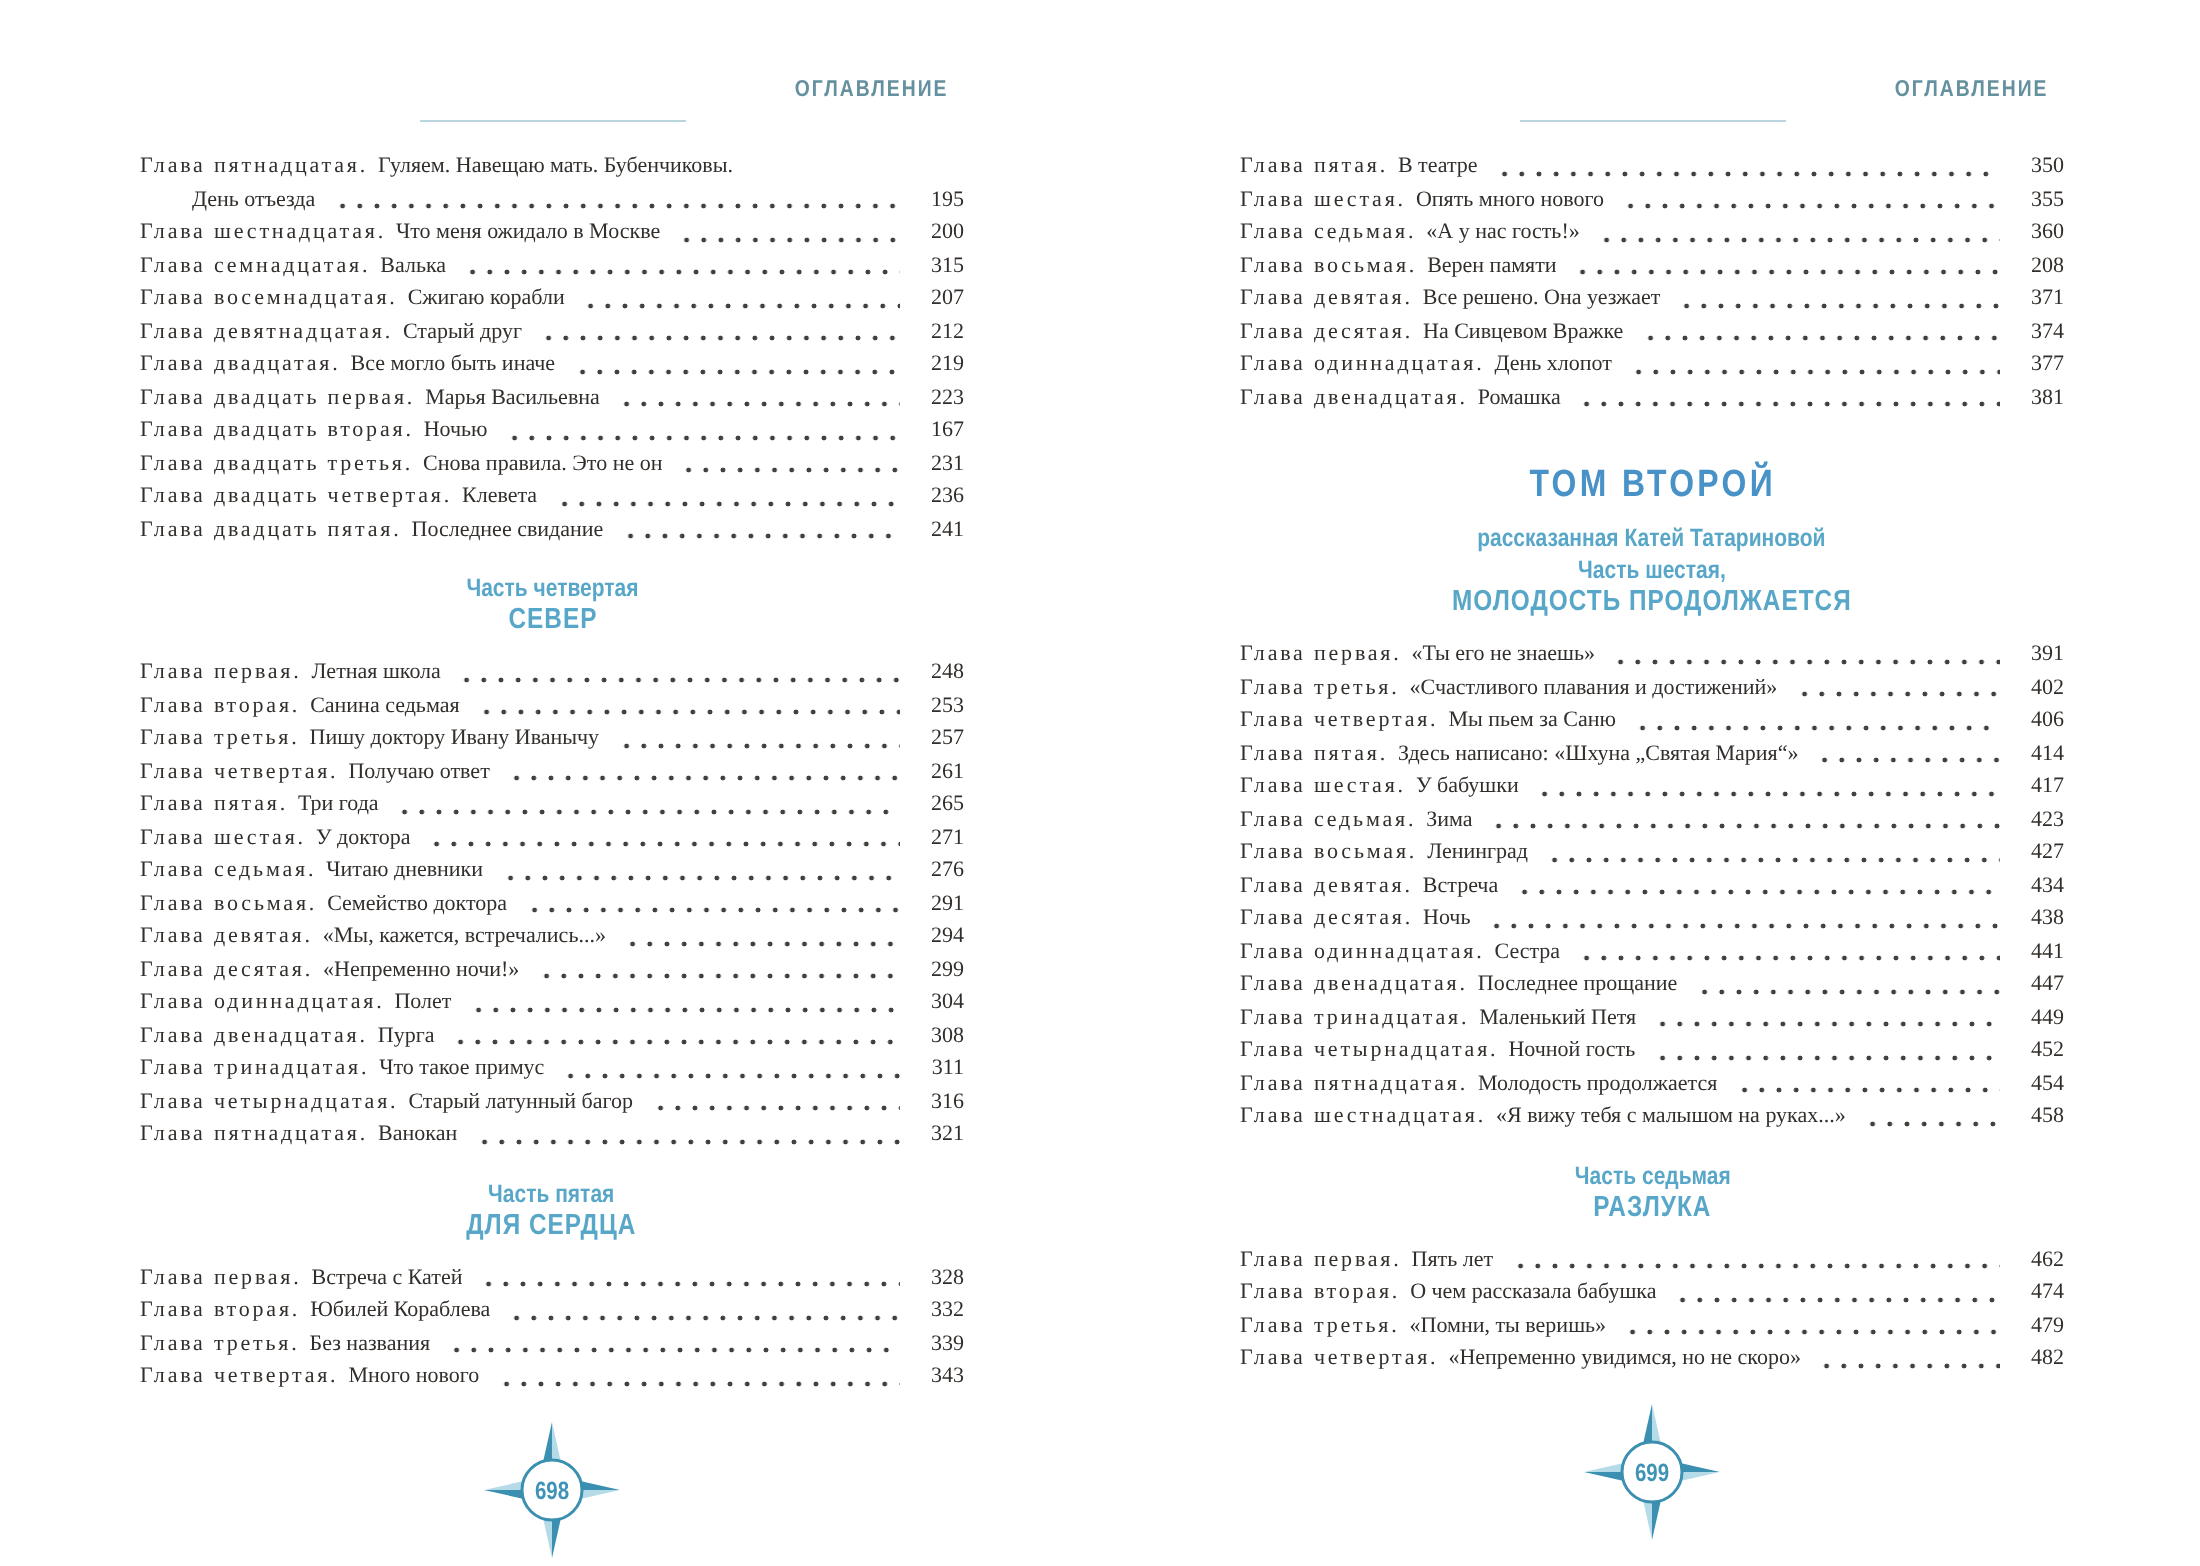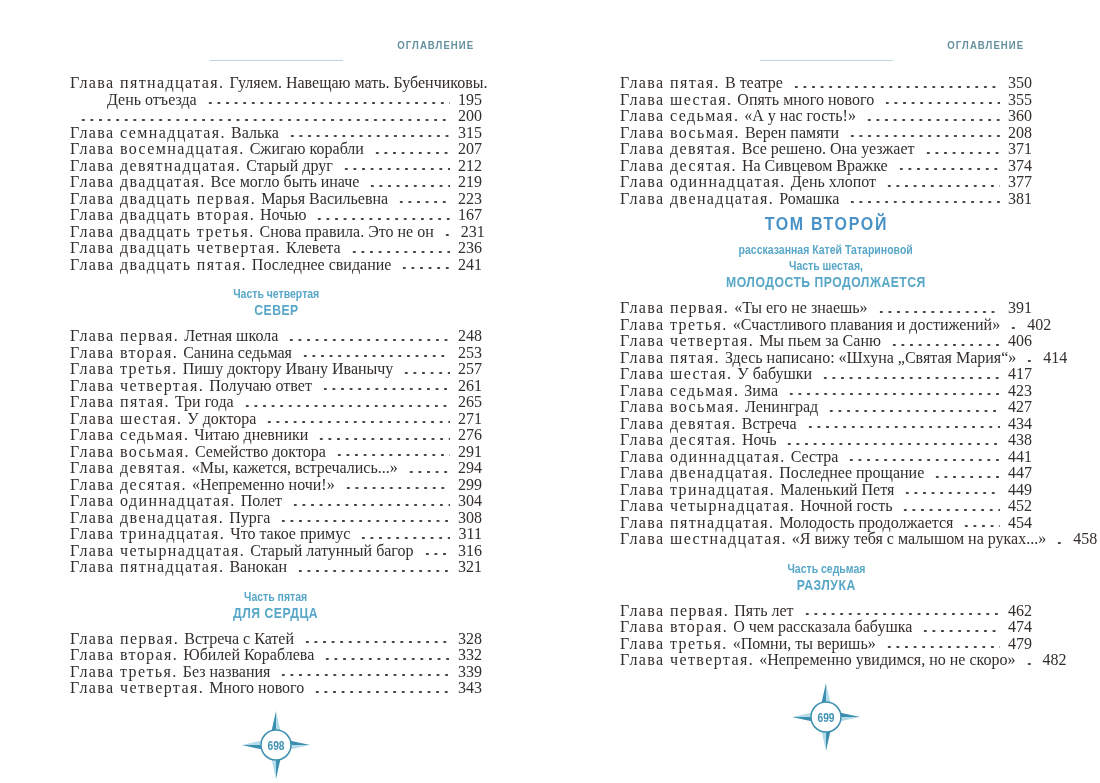--- a/index.html
+++ b/index.html
@@ -13,45 +13,45 @@
   #page-1{left:620px;}
 
   .toc-header{
     text-align:right;color:#64909f;
     font-family:"Liberation Sans","DejaVu Sans",sans-serif;
     font-size:11.5px;font-weight:bold;letter-spacing:1.2px;line-height:14px;
   }
   .header-rule{height:1px;background:#b9d6de;width:133px;margin:8px auto 0;}
   .content{margin-top:14px;}
 
-  .entry-row{display:flex;align-items:baseline;line-height:16.5px;font-size:16px;}
+  .entry-row{display:flex;align-items:baseline;line-height:16.5px;font-size:11px;}
   .entry-text{white-space:nowrap;}
   .chapter-label{letter-spacing:1.4px;}
   .chapter-title{margin-left:5px;}
   .entry-row.cont{padding-left:26px;}
-  .entry-row.cont .chapter-title{margin-left:11px;}
+  .entry-row.cont .chapter-title{margin-left:0;}
   .leader{
     flex:1 1 auto;min-width:12px;align-self:stretch;margin:0 4px 0 7px;
     background-image:radial-gradient(circle,#43403b 1.05px,transparent 1.35px);
     background-size:8.6px 4px;background-repeat:repeat-x;
     background-position:left 2px bottom 3px;
   }
   .pg{flex:none;min-width:28px;text-align:right;}
 
   .part-heading{
     text-align:center;color:#58a7c8;
     font-family:"Liberation Sans","DejaVu Sans",sans-serif;font-weight:bold;
     margin-top:13px;margin-bottom:9px;
   }
   .part-heading .small{font-size:12.5px;line-height:16px;}
   .part-heading .big{font-size:14.5px;line-height:17px;letter-spacing:0.6px;}
   .volume-heading{
     text-align:center;color:#4892c8;
     font-family:"Liberation Sans","DejaVu Sans",sans-serif;font-weight:bold;
-    font-size:19px;line-height:24px;letter-spacing:2px;margin-top:5px;
+    font-size:19px;line-height:24px;letter-spacing:2px;margin-top:24px;
   }
   .after-volume{margin-top:6px;}
   .cond{display:inline-block;transform:scaleX(.84);transform-origin:50% 50%;white-space:nowrap;}
 
   .compass-wrap{margin-top:10px;text-align:center;}
   .compass-wrap svg{display:inline-block;}
   .compass-num{
     font-family:"Liberation Sans","DejaVu Sans",sans-serif;
     font-size:12.5px;font-weight:bold;fill:#3f93b5;
   }
@@ -70,20 +70,21 @@
         <div class="blk-entries">
           <div class="entry-row">
             <span class="entry-text"><span class="chapter-label">Глава пятнадцатая.</span><span class="chapter-title">Гуляем. Навещаю мать. Бубенчиковы.</span></span>
           </div>
           <div class="entry-row cont">
             <span class="chapter-title">День отъезда</span>
             <span class="leader"></span>
             <span class="pg">195</span>
           </div>
           <div class="entry-row">
+            <span class="entry-text"><span class="chapter-label">Глава шестнадцатая.</span><span class="chapter-title">Что меня ожидало в Москве</span></span>
             <span class="leader"></span>
             <span class="pg">200</span>
           </div>
           <div class="entry-row">
             <span class="entry-text"><span class="chapter-label">Глава семнадцатая.</span><span class="chapter-title">Валька</span></span>
             <span class="leader"></span>
             <span class="pg">315</span>
           </div>
           <div class="entry-row">
             <span class="entry-text"><span class="chapter-label">Глава восемнадцатая.</span><span class="chapter-title">Сжигаю корабли</span></span>

